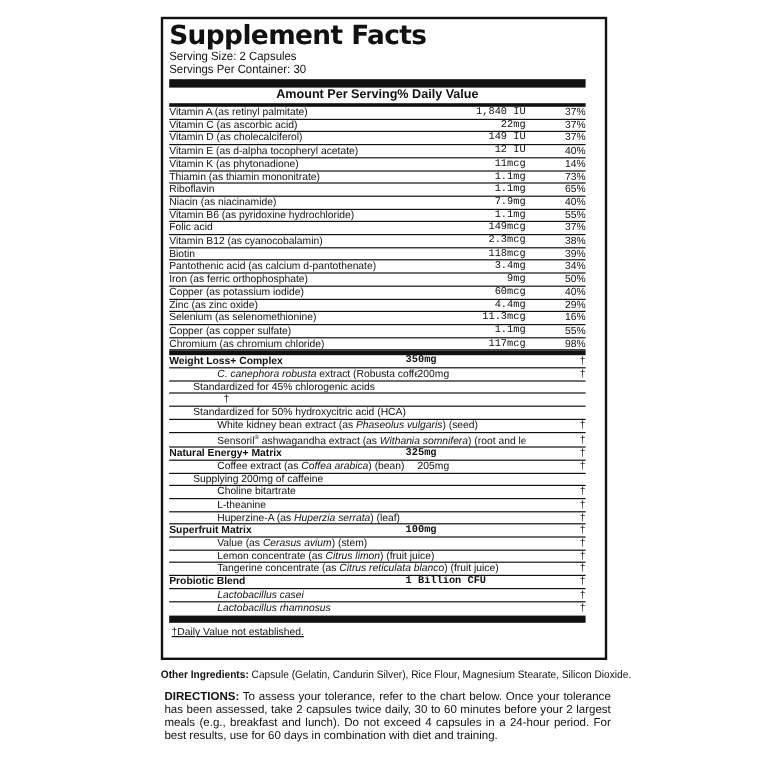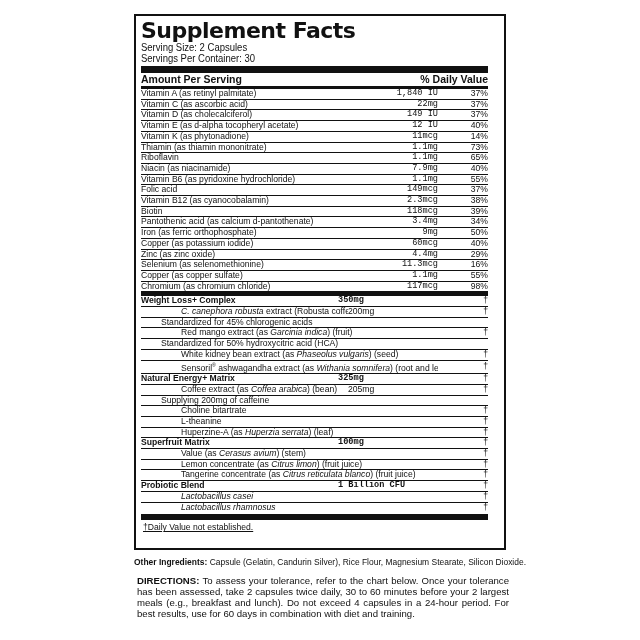--- a/index.html
+++ b/index.html
@@ -4,21 +4,21 @@
 <style>
   html, body { margin: 0; padding: 0; background: #ffffff; }
   body { width: 640px; height: 640px; position: relative; overflow: hidden; font-family: "Liberation Sans", sans-serif; color: #111; }
   .panel {
     position: absolute; left: 134px; top: 14px; width: 372px; height: 536px;
     border: 2px solid #111; box-sizing: border-box; padding: 4px 16px 0 5px;
   }
   .title { font-family: "DejaVu Sans", sans-serif; font-weight: bold; font-size: 22px; line-height: 22px; letter-spacing: -0.5px; margin: 0; }
   .serving { font-size: 10px; line-height: 11px; transform: scaleX(0.95); transform-origin: left; }
   .thickbar { height: 7px; background: #111; margin-top: 2px; }
-  .header-row { display: flex; justify-content: space-between; font-weight: bold; font-size: 10.5px; line-height: 13px; border-bottom: 3px solid #111; }
+  .header-row { display: flex; justify-content: center; font-weight: bold; font-size: 10.5px; line-height: 13px; border-bottom: 3px solid #111; }
   .row { display: flex; align-items: center; font-size: 8.6px; line-height: 9.7px; border-bottom: 1px solid #111; white-space: nowrap; }
   .row .name { flex: 1; overflow: hidden; }
   .row .amt { width: 80px; text-align: right; font-family: Liberation Mono, monospace; }
   .row .dv { width: 50px; text-align: right; }
   .row.blend .name, .row.blend .amt { font-weight: bold; }
   .row.blend .amt { width: 100px; text-align: left; padding-left: 0; }
   .row.sub .name { padding-left: 8px; margin-left: 32px; }
   .row.subsub .name { padding-left: 20px; }
   .row.blend { border-bottom: 1px solid #111; justify-content: space-between; }
   .row .amt2 { width: 90px; text-align: left; }
@@ -151,21 +151,20 @@
   </div>
   <div class="row sub">
     <span class="name"><i>C. canephora robusta</i><span> extract (Robusta coffee) (bean)</span></span>
     <span class="amt2">200mg</span>
     <span class="dv">†</span>
   </div>
   <div class="row subsub" style="border-bottom:none">
     <span class="name">Standardized for 45% chlorogenic acids</span>
   </div>
   <div class="row sub" style="border-top:1px solid #111">
-    <span class="name"><span>Red mango extract (as </span><i>Garcinia indica</i><span>) (fruit)</span></span>
     <span class="dv">†</span>
   </div>
   <div class="row subsub">
     <span class="name">Standardized for 50% hydroxycitric acid (HCA)</span>
   </div>
   <div class="row sub">
     <span class="name"><span>White kidney bean extract (as </span><i>Phaseolus vulgaris</i><span>) (seed)</span></span>
     <span class="dv">†</span>
   </div>
   <div class="row sub">

